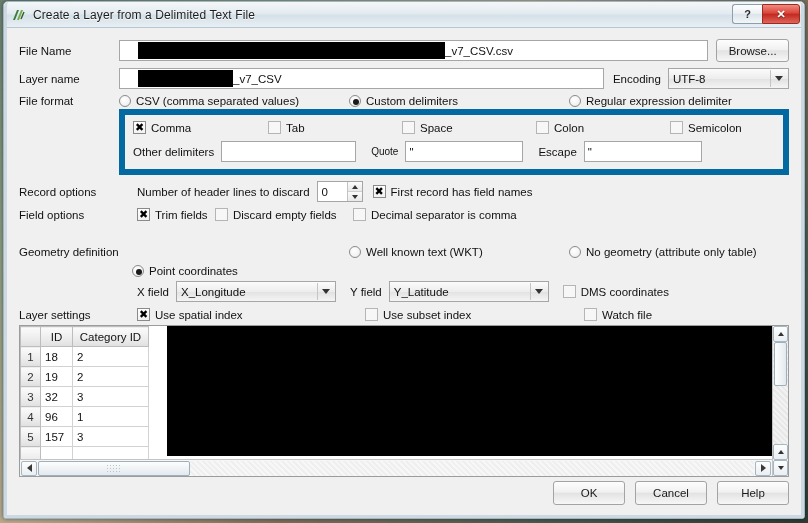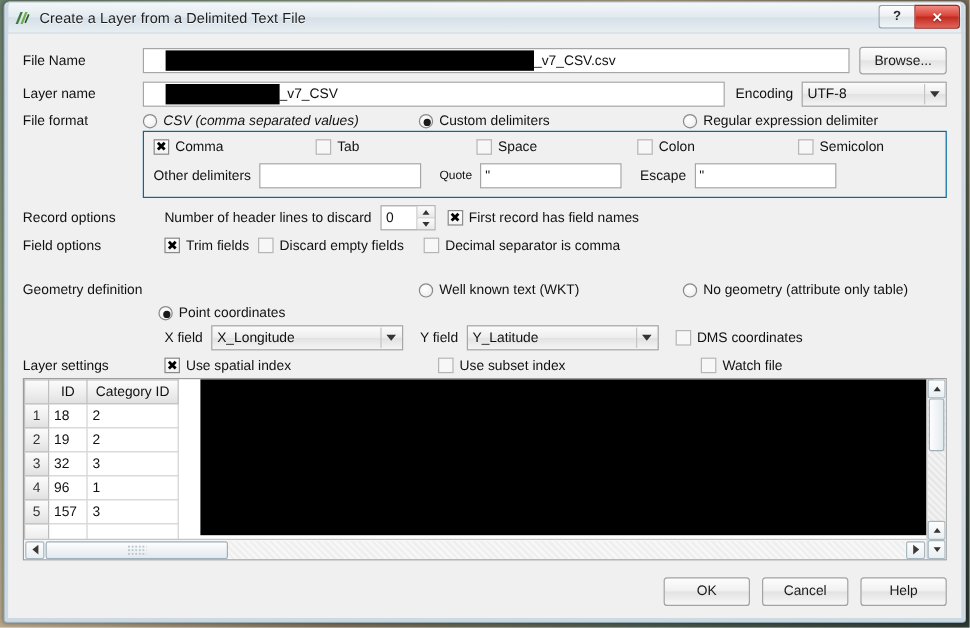--- a/index.html
+++ b/index.html
@@ -150,21 +150,21 @@
   }
   .chk.on::after {
     content:"\2716";
     position:absolute; left:0; right:0; top:-2px;
     text-align:center; font-size:11px; color:#000; line-height:15px;
     font-family:"DejaVu Sans", sans-serif;
   }
   .chk.dim { border-color:#b5b5b5; background:#f7f7f7; }
   
   .groupbox {
-    border:1px solid #0369a1;
+    border:6px solid #0369a1;
     background:#f0f0f0;
     padding:6px 8px 7px 8px;
     margin: 1px 0 6px 100px;
   }
   .gline { display:flex; align-items:center; }
   .gline + .gline { margin-top:7px; }
   .spin {
     width:46px; height:21px;
     border:1px solid #a6a6a6; background:#fff;
     font-size:11.5px; color:#111; padding-left:4px;
@@ -304,21 +304,21 @@
       <div class="combo" style="width:125px;margin-left:7px;">
         <span>UTF-8</span>
         <span class="arrowbox">
             <i class="caret"></i>
           </span>
       </div>
     </div>
 
     <div class="row" style="margin-bottom:2px;">
       <div class="rowlabel">File format</div>
-      <label class="opt" style="width:230px;font-style:italic;">
+      <label class="opt" style="width:230px;">
         <i class="radio"></i>
         <span>CSV (comma separated values)</span>
       </label>
       <label class="opt" style="width:220px;">
         <i class="radio on"></i>
         <span>Custom delimiters</span>
       </label>
       <label class="opt">
         <i class="radio"></i>
         <span>Regular expression delimiter</span>

